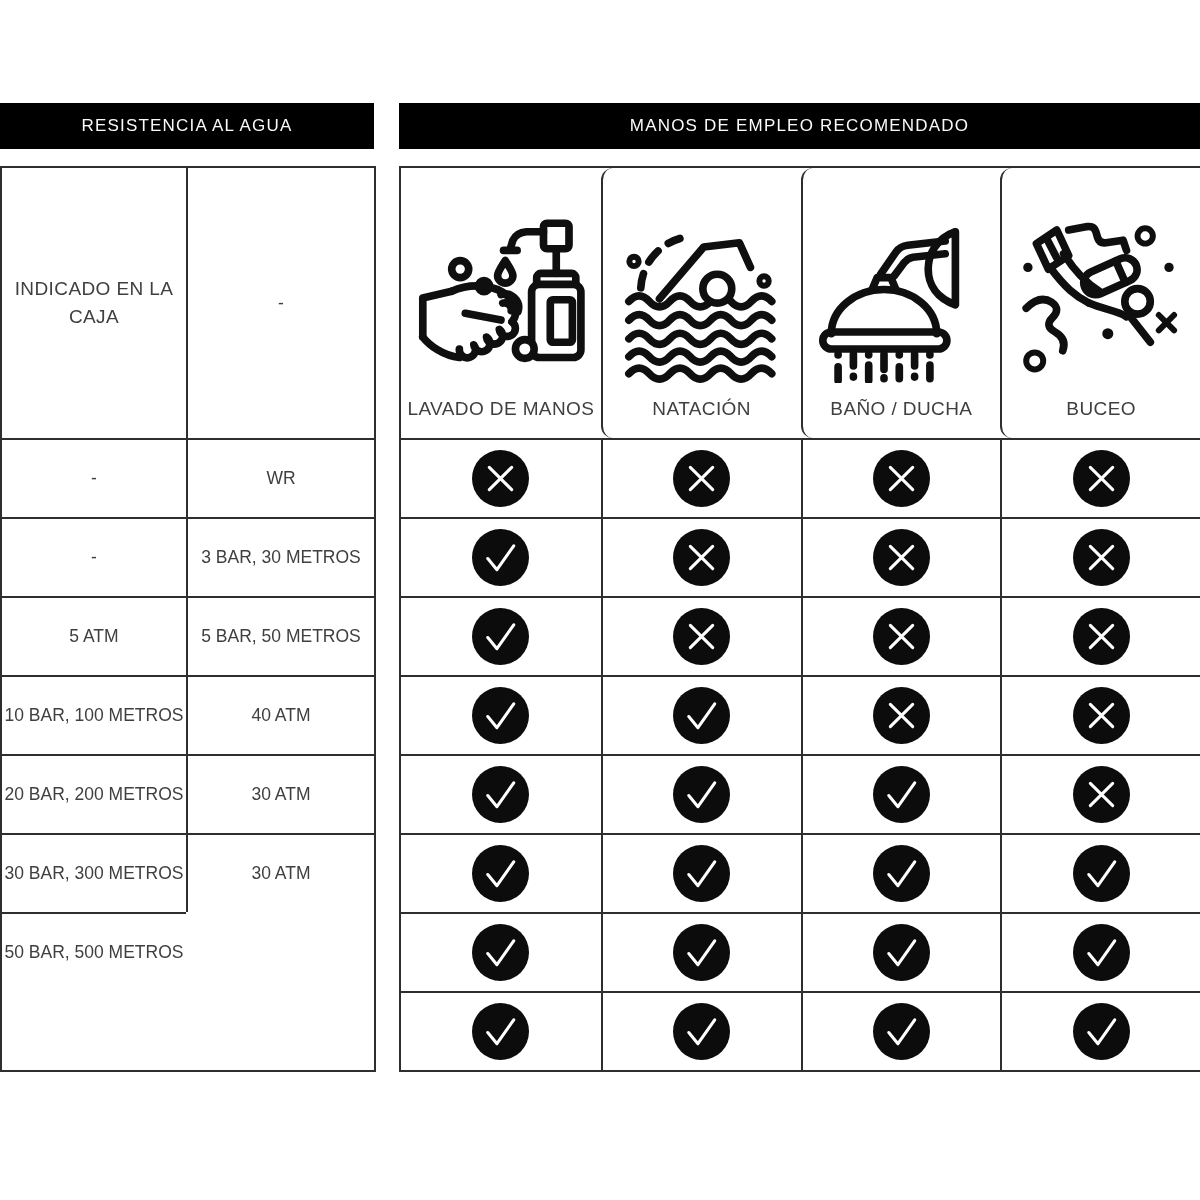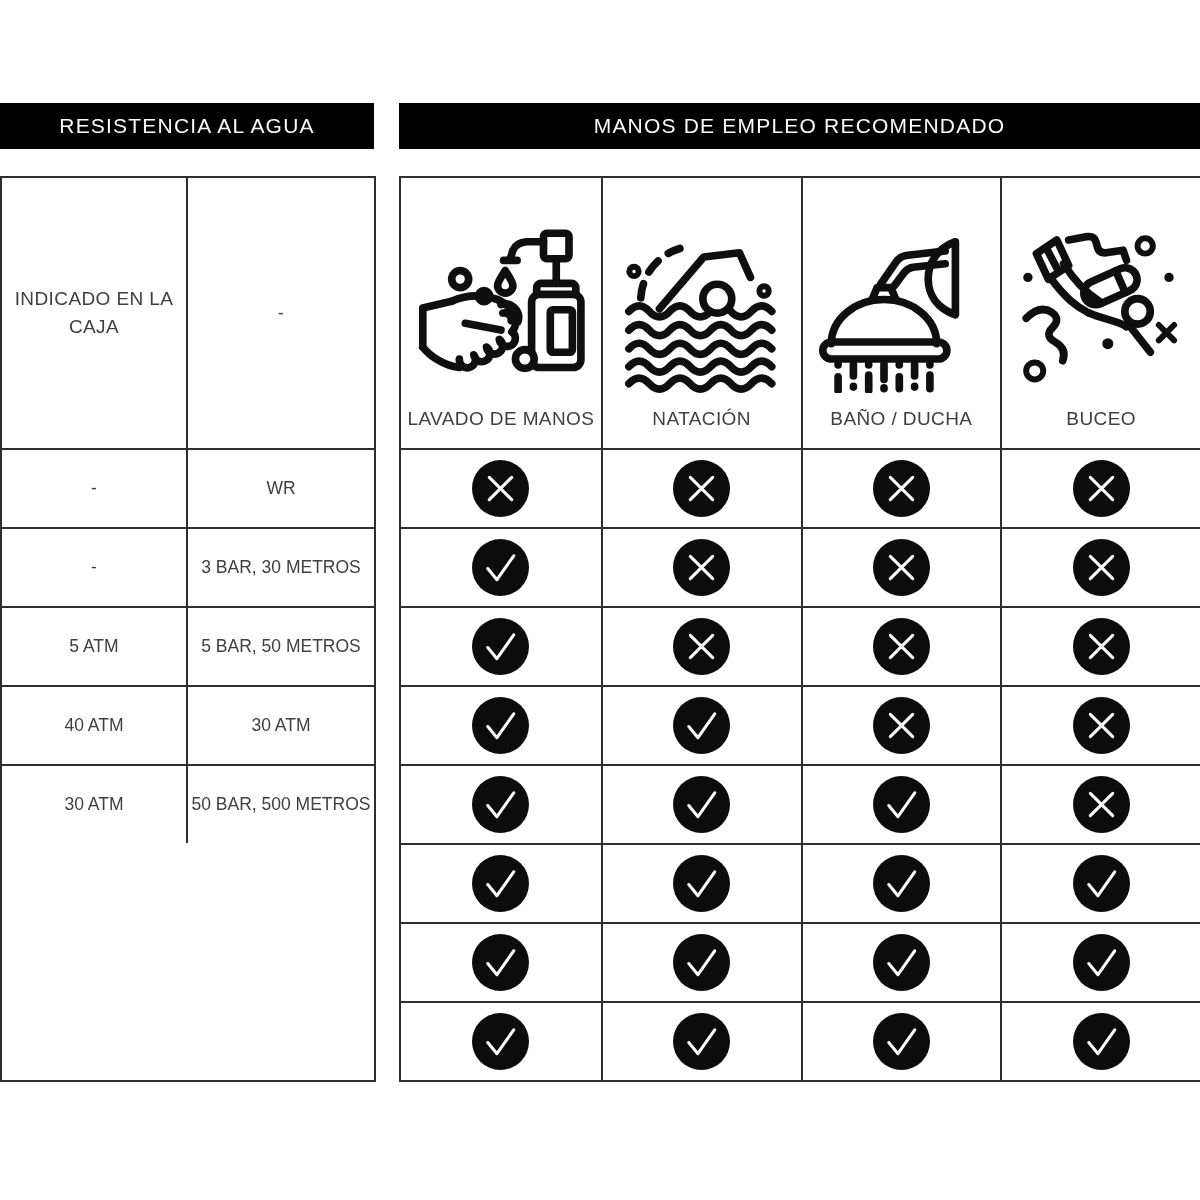--- a/index.html
+++ b/index.html
@@ -6,46 +6,46 @@
   body{
     width:1200px;height:1200px;position:relative;overflow:hidden;
     background:var(--background,#fff);
     font-family:"Liberation Sans","DejaVu Sans",sans-serif;
     color:var(--cell-text,#3f3f3f);
   }
   .bar{
     position:absolute;top:103px;height:46px;
     background:var(--header-bar-bg,#000);color:var(--header-bar-text,#fafafa);
     display:flex;align-items:center;justify-content:center;
-    font-size:21px;letter-spacing:1.2px;font-weight:400;
+    font-size:17px;letter-spacing:1.2px;font-weight:400;
   }
   .bar-left{left:0;width:374px;}
   .bar-right{left:399px;width:801px;}
 
   .grid{
-    position:absolute;top:176px;box-sizing:border-box;display:grid;
+    position:absolute;top:166px;box-sizing:border-box;display:grid;
     border:2px solid var(--grid-line,#2e2e2e);
   }
   .grid>div{
     box-sizing:border-box;
     border-left:2px solid var(--grid-line,#2e2e2e);
     border-top:2px solid var(--grid-line,#2e2e2e);
     display:flex;align-items:center;justify-content:center;text-align:center;
   }
   .grid-left{left:0;width:376px;height:906px;grid-template-columns:184px 1fr;grid-template-rows:270px repeat(8,1fr);}
   .grid-right{left:399px;width:801px;height:906px;border-right:none;grid-template-columns:repeat(4,1fr);grid-template-rows:270px repeat(8,1fr);}
   .grid-left>:nth-child(odd){border-left:none;}
   .grid-left>:nth-child(-n+2){border-top:none;}
   .grid-right>:nth-child(4n+1){border-left:none;}
   .grid-right>:nth-child(-n+4){border-top:none;}
 
   .colhead{font-size:19px;letter-spacing:.4px;line-height:1.5;padding:0 12px;}
   .lrow{font-size:17.5px;letter-spacing:0;padding:0 2px;white-space:nowrap;}
 
-  .acthead{display:grid !important;grid-template-rows:1fr auto;place-items:center;padding:29px 0 18px;}
+  .acthead{display:grid !important;grid-template-rows:1fr auto;place-items:center;padding:29px 0 18px;border-radius:12px;}
   .actlabel{font-size:19px;letter-spacing:.4px;}
   svg.picto{width:170px;height:170px;display:block;}
   .picto *{stroke:var(--icon-stroke,#0f0f0f);stroke-width:9;fill:none;stroke-linecap:round;stroke-linejoin:round;}
   .picto .dot{fill:var(--icon-stroke,#0f0f0f);stroke:none;}
   .picto .mask{fill:var(--background,#fff);}
   .picto .thin{stroke-width:7;}
 
   .markcell svg{width:57px;height:57px;display:block;}
   .markcell circle.bg{fill:var(--mark-circle,#0c0c0c);stroke:none;}
   .markcell path{stroke:var(--mark-glyph,#fff);stroke-width:3;fill:none;stroke-linecap:round;stroke-linejoin:round;}
@@ -63,22 +63,25 @@
 <div class="grid grid-left">
   <div class="colhead">INDICADO EN LA CAJA</div>
 
   <div class="lrow">-</div>
   <div class="lrow">-</div>
   <div class="lrow">WR</div>
   <div class="lrow">-</div>
   <div class="lrow">3 BAR, 30 METROS</div>
   <div class="lrow">5 ATM</div>
   <div class="lrow">5 BAR, 50 METROS</div>
+  <div class="lrow">10 BAR, 100 METROS</div>
   <div class="lrow">40 ATM</div>
+  <div class="lrow">20 BAR, 200 METROS</div>
   <div class="lrow">30 ATM</div>
+  <div class="lrow">30 BAR, 300 METROS</div>
   <div class="lrow">30 ATM</div>
   <div class="lrow">50 BAR, 500 METROS</div>
 </div>
 
 <div class="grid grid-right">
 
   <div class="acthead">
     <svg class="picto" viewBox="0 0 200 200">
       <rect x="136" y="84" width="58" height="86" rx="9"></rect>
       <path d="M142 84 v-8 a5 5 0 0 1 5 -5 h36 a5 5 0 0 1 5 5 v8"></path>

